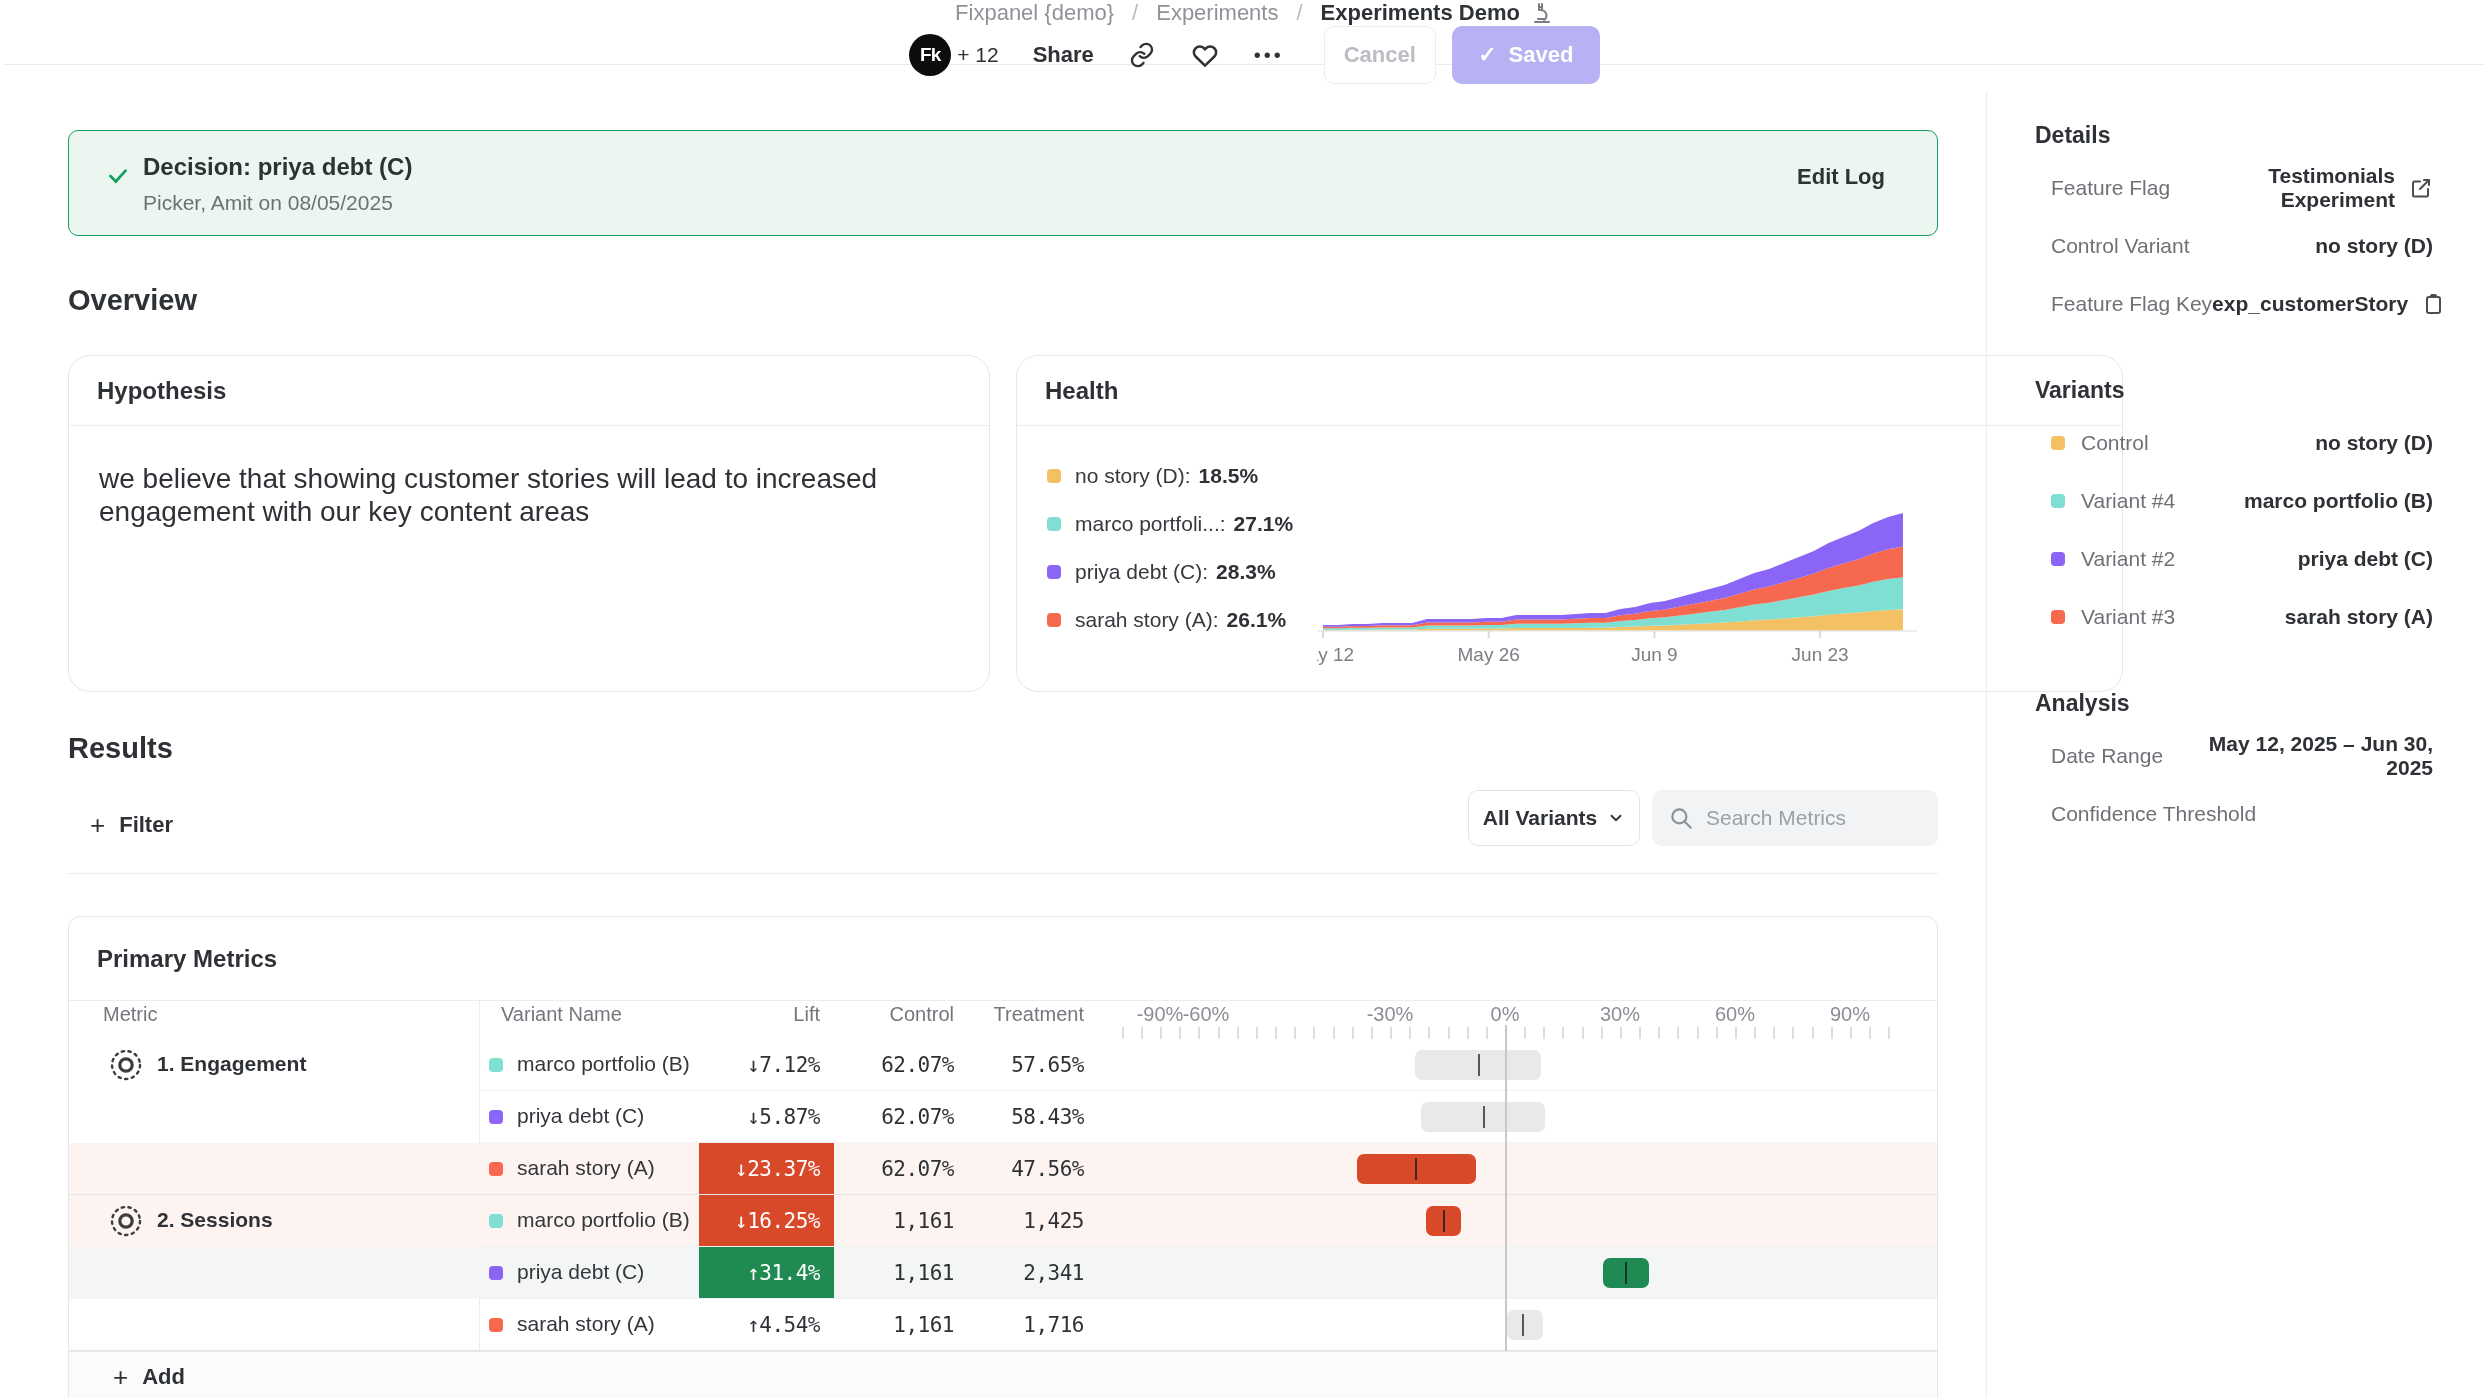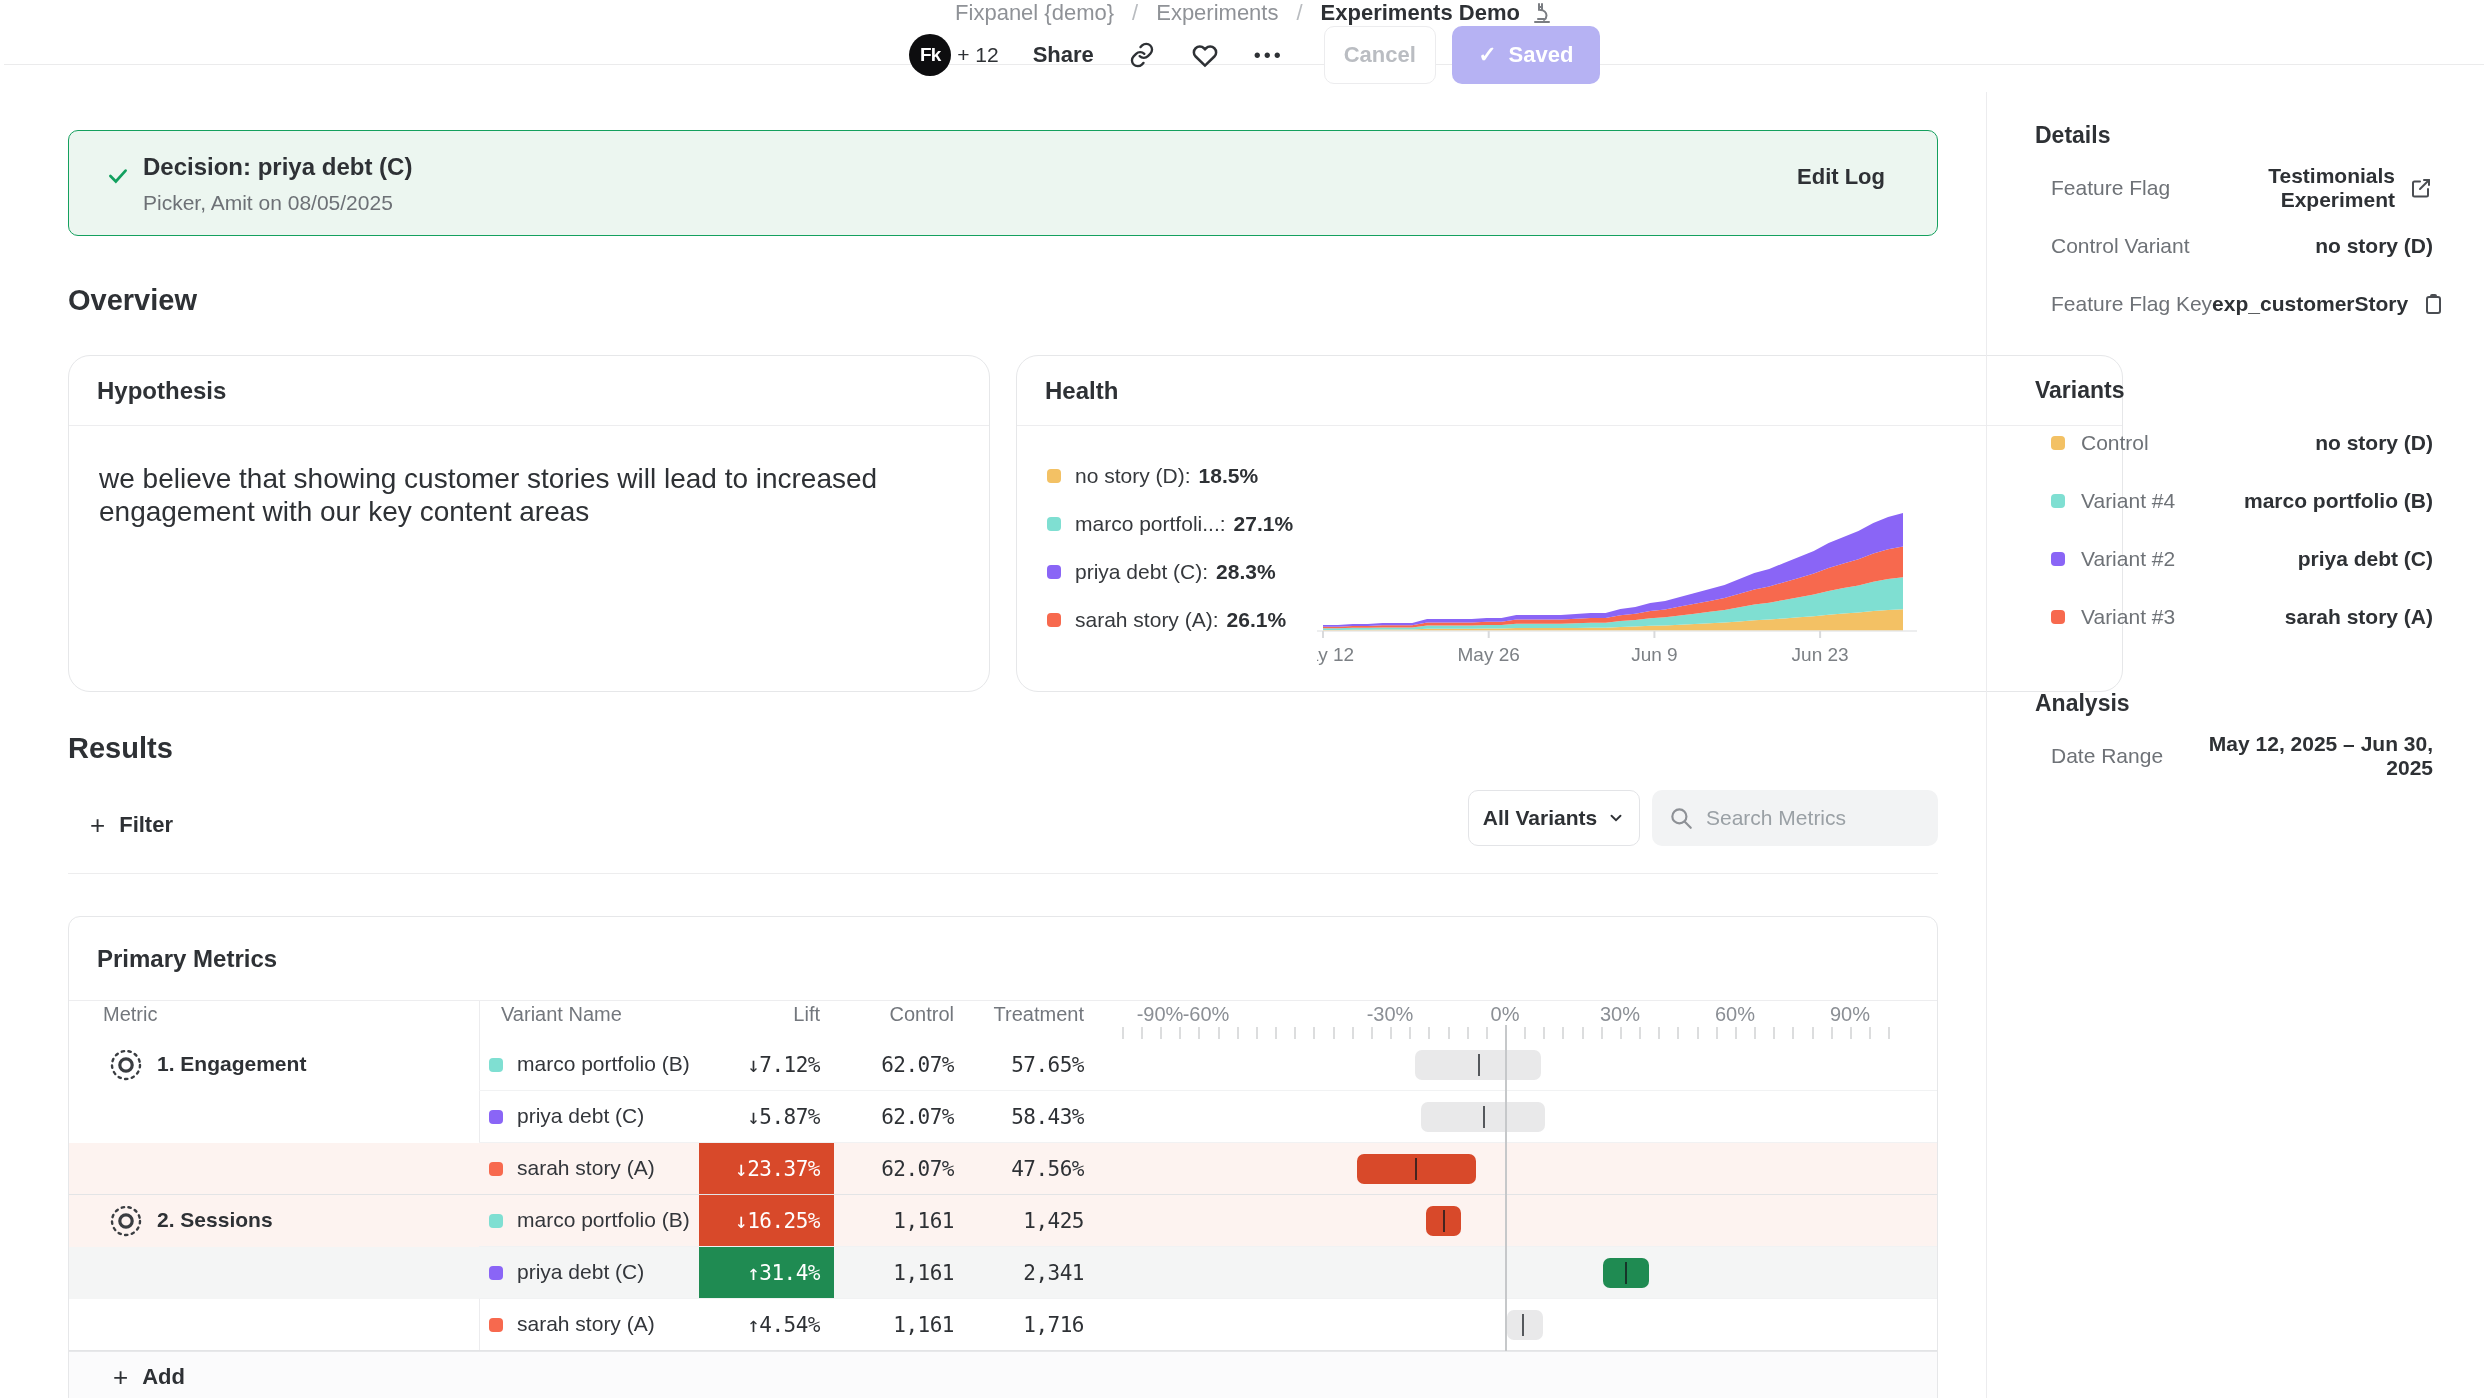--- a/index.html
+++ b/index.html
@@ -420,15 +420,19 @@
           <div class="sb-value">sarah story (A)</div>
         </div>
       </div>
 
     <div class="sb-title">Analysis</div>
     <div class="sb-rows" id="sb-analysis">
         <div class="sb-row">
           <div class="sb-label">Date Range</div>
           <div class="sb-value">May 12, 2025 – Jun 30, 2025</div>
         </div>
+        <div class="sb-row">
+          <div class="sb-label">Confidence Threshold</div>
+          <div class="sb-value"></div>
+        </div>
       </div>
   </div>
 </div>
 
 </body></html>

